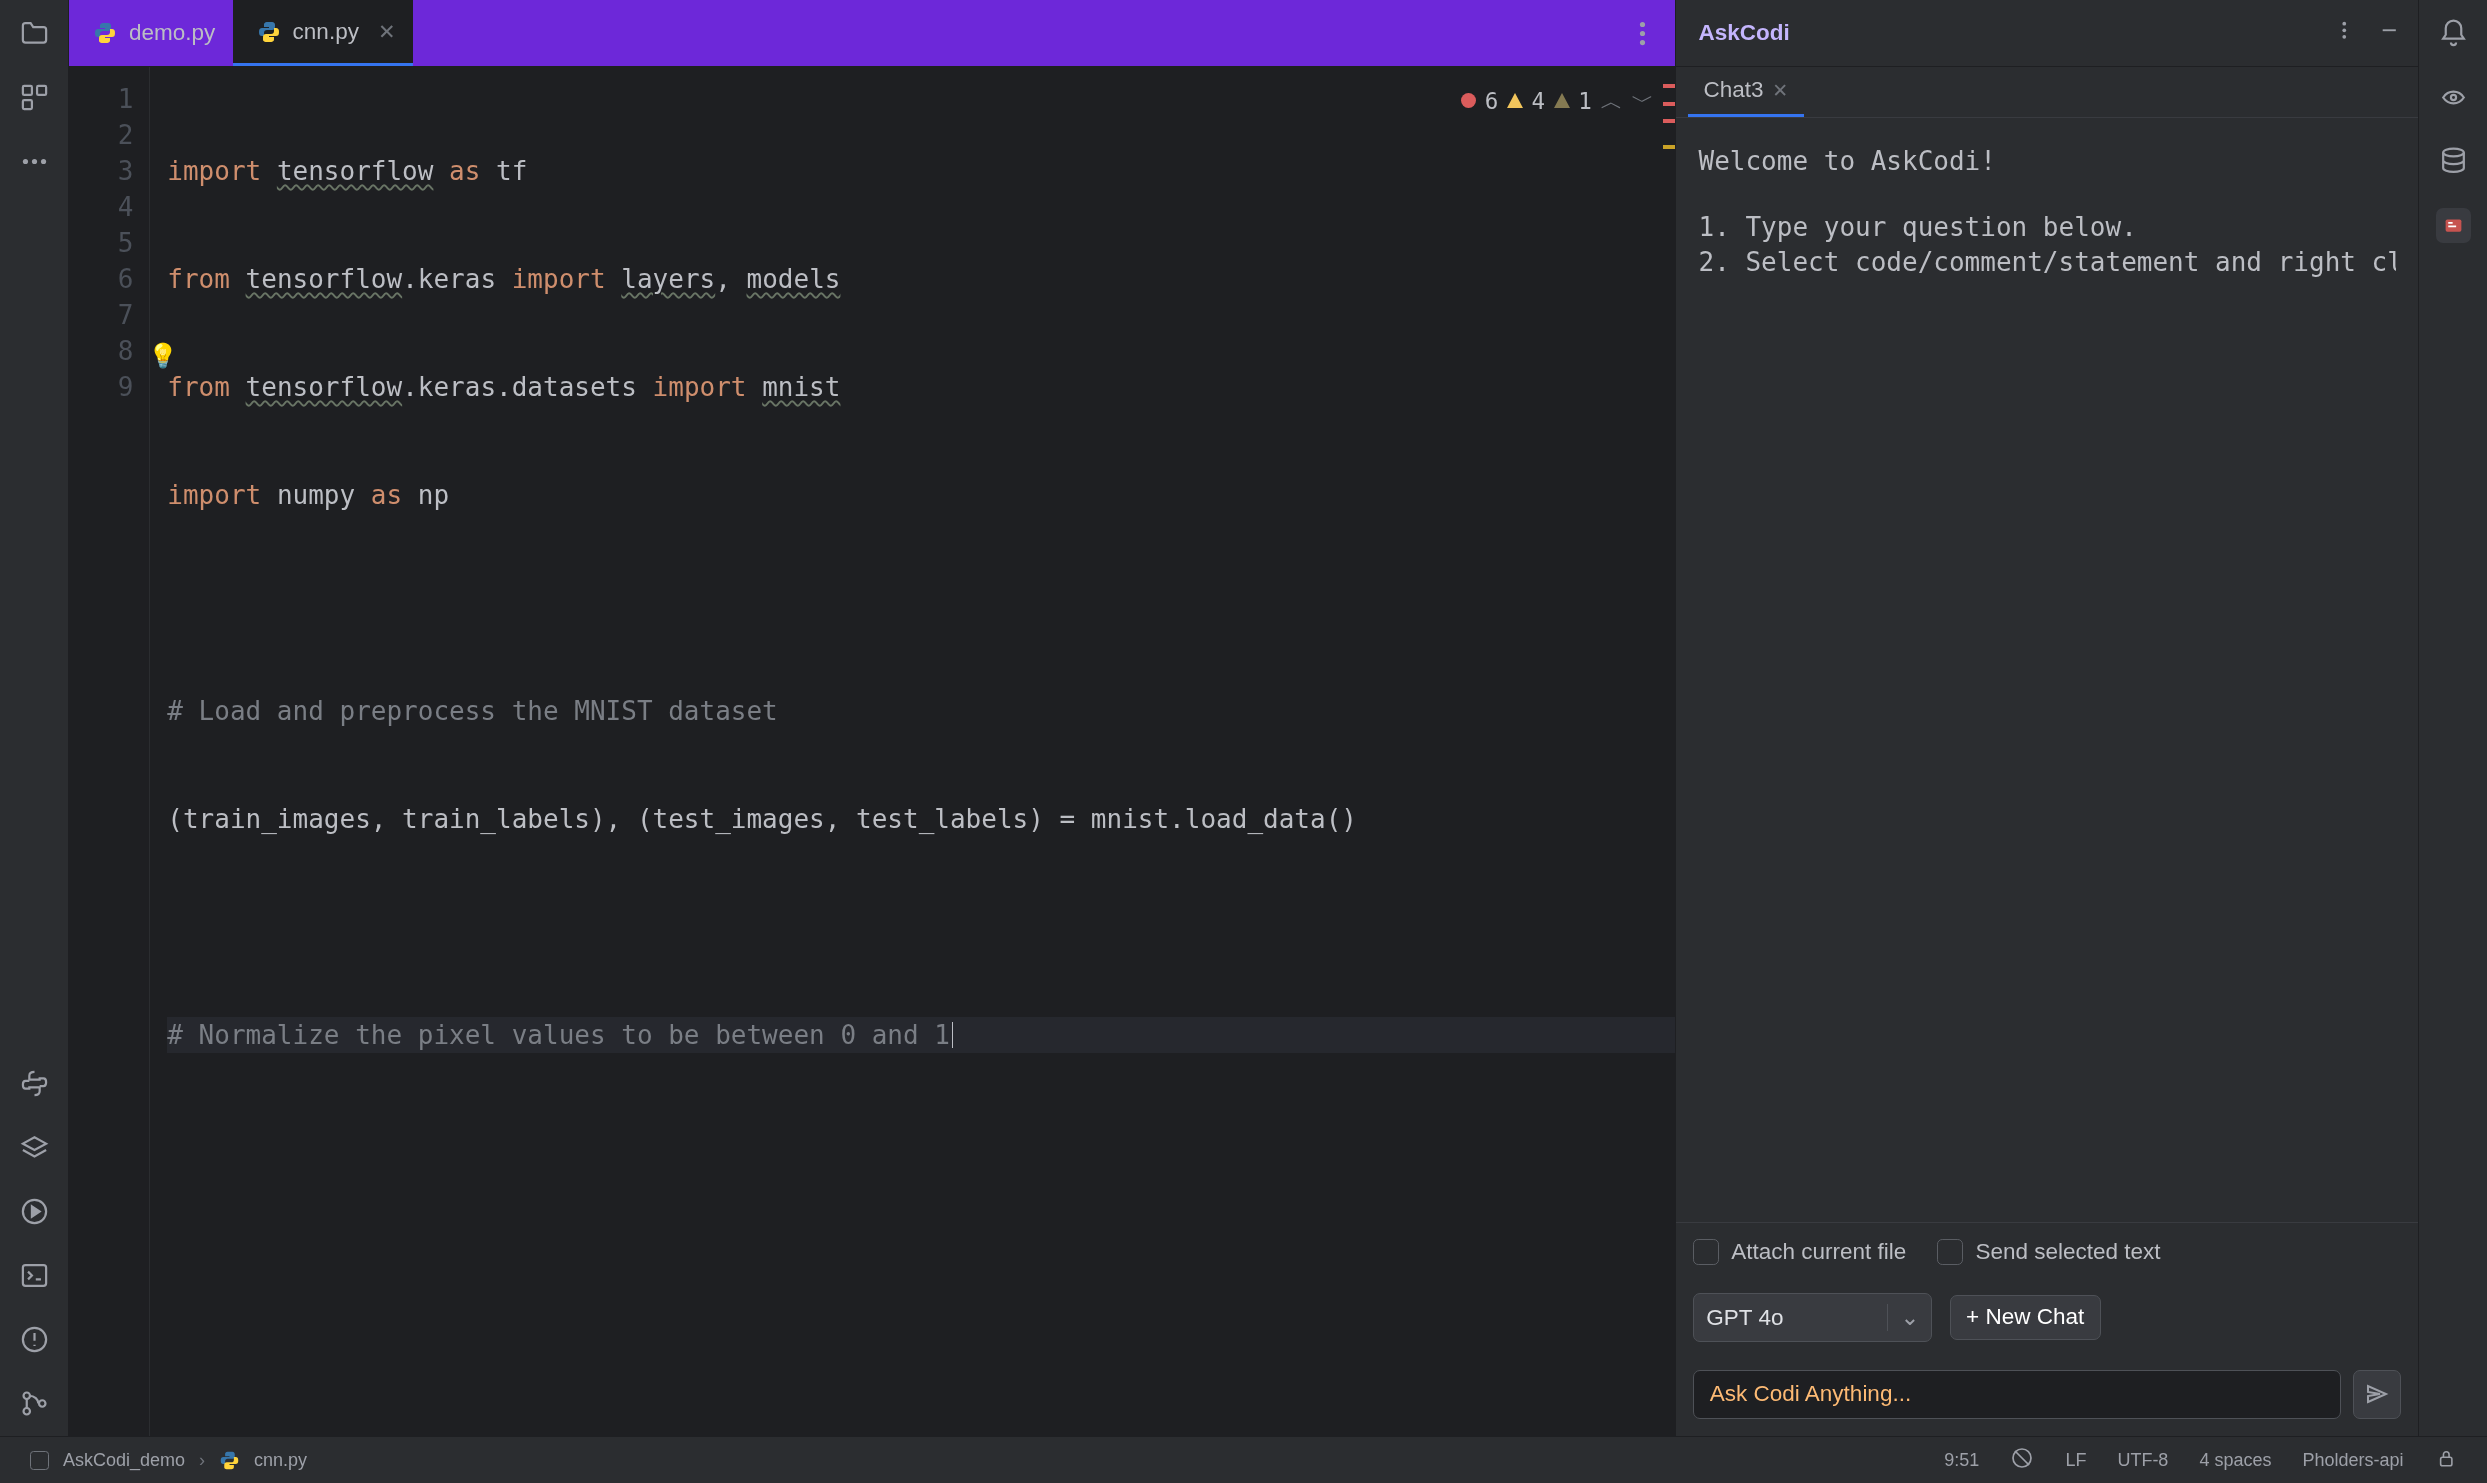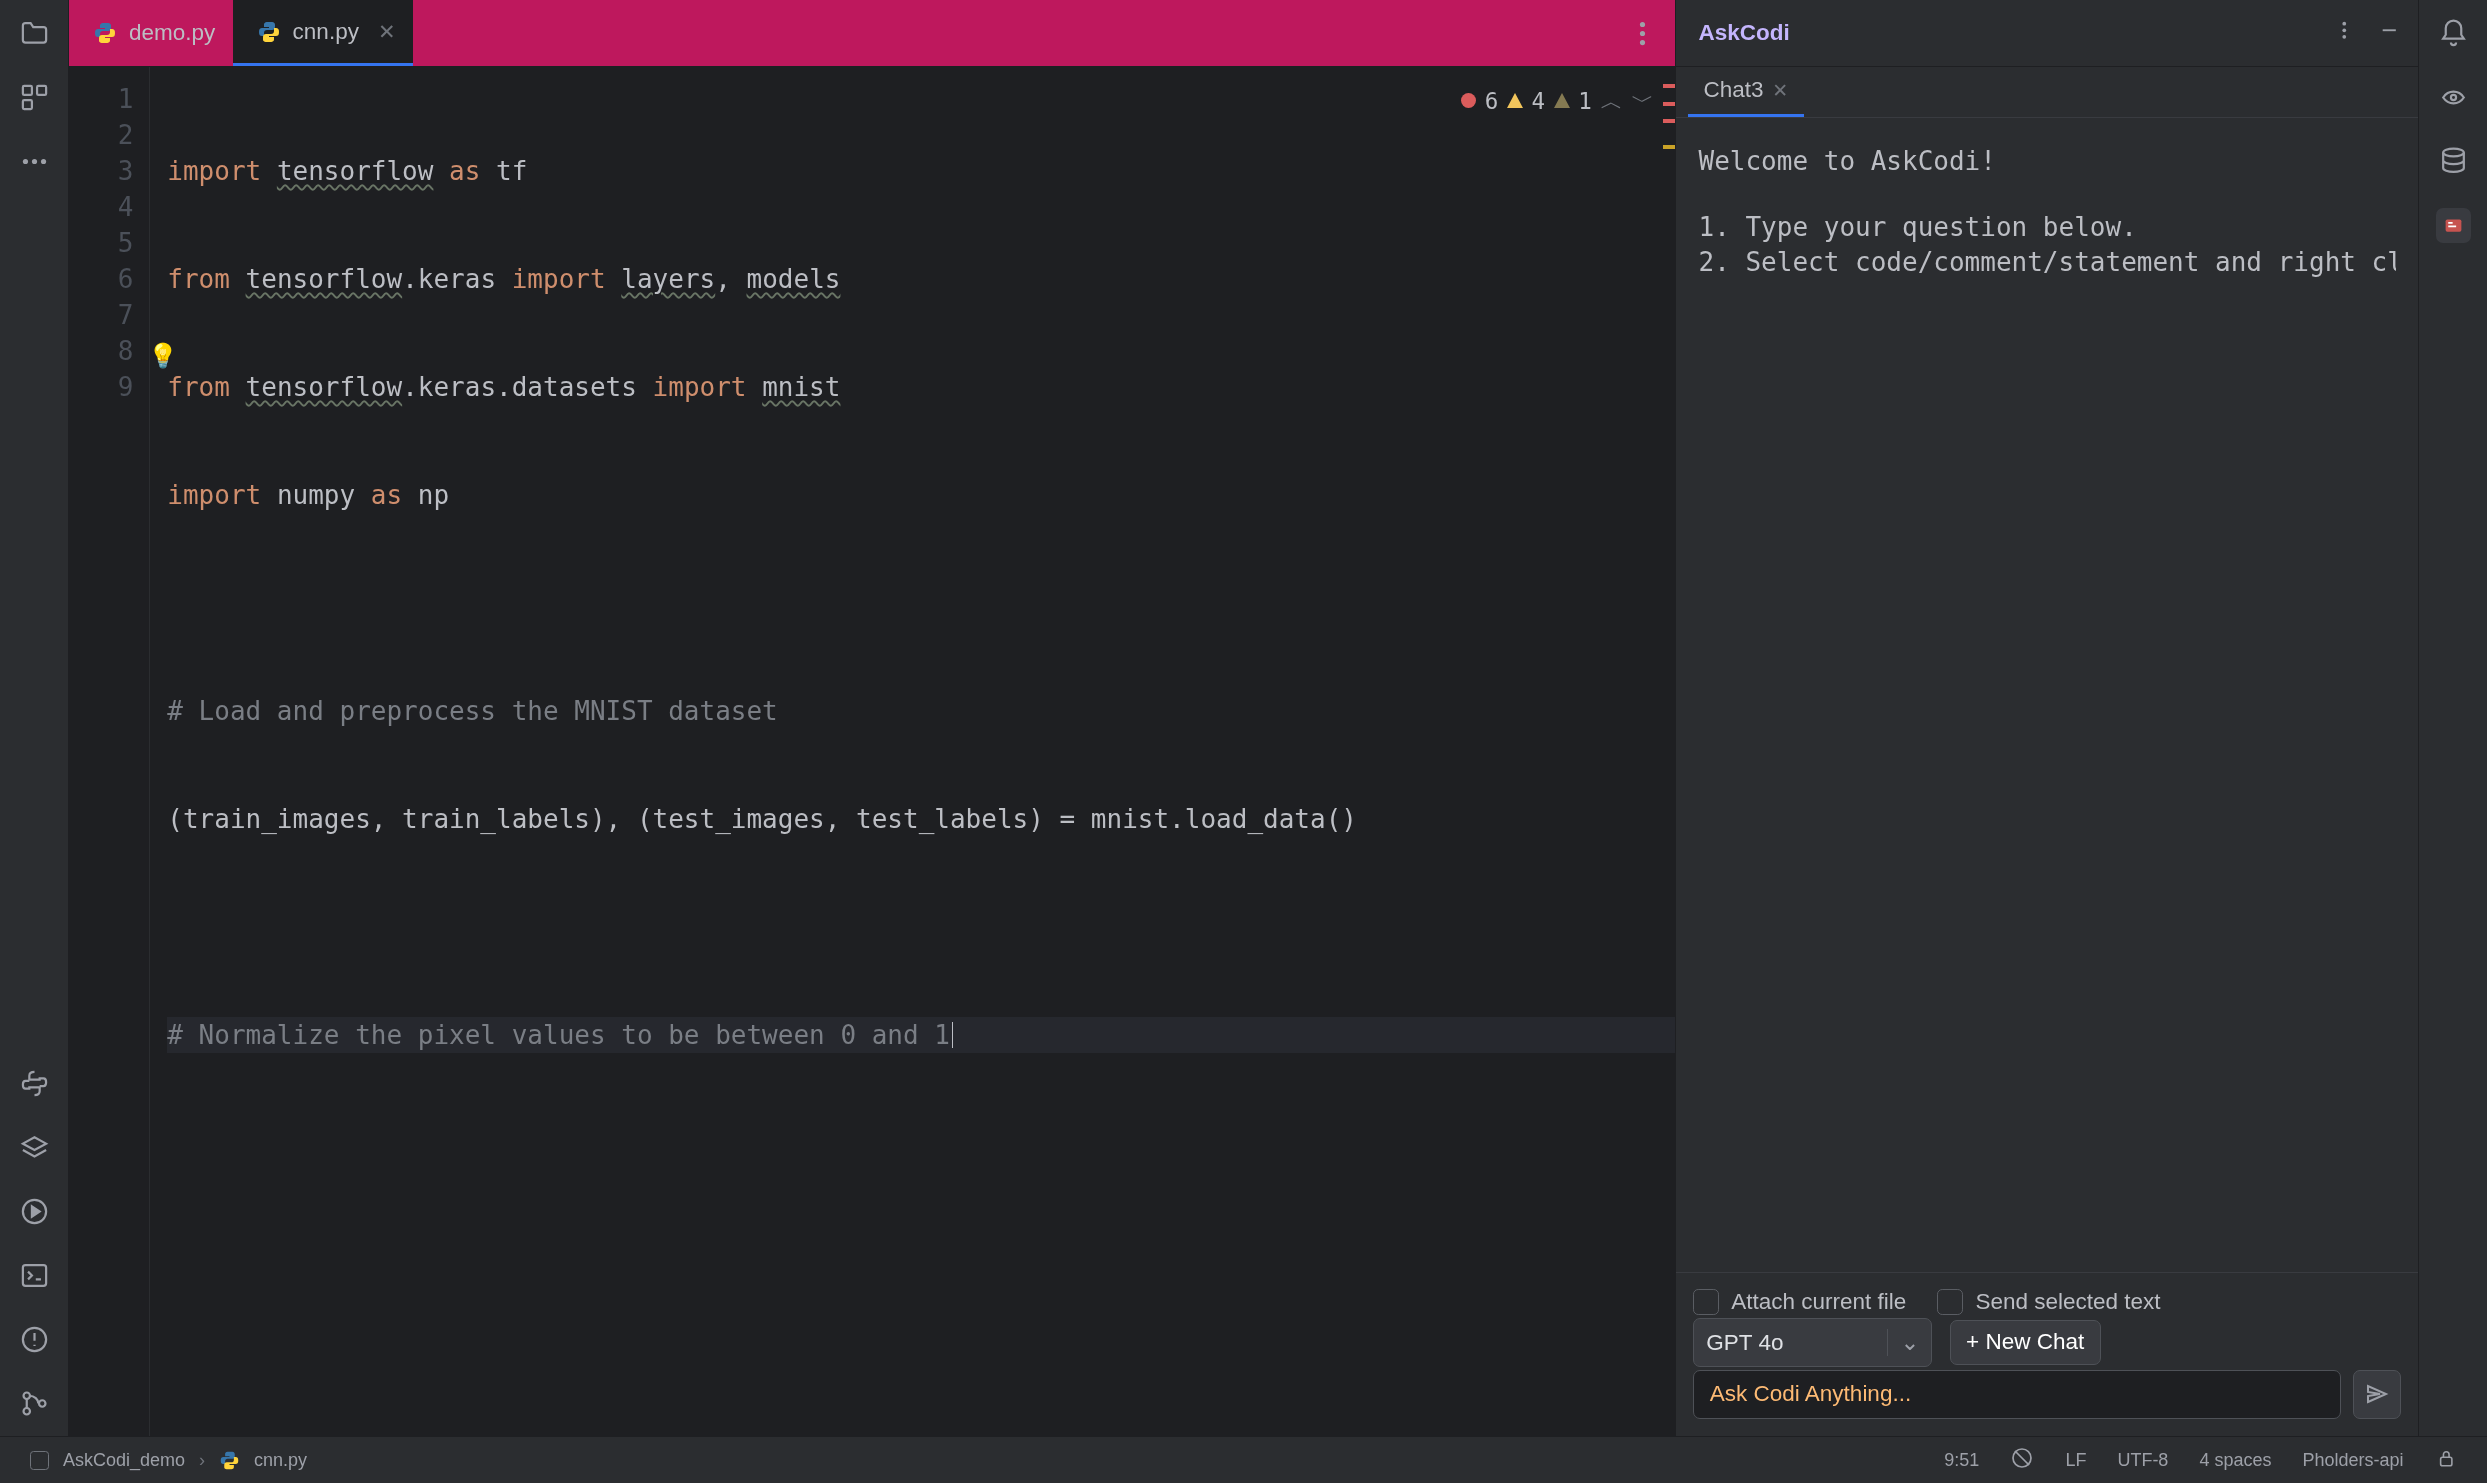--- a/index.html
+++ b/index.html
@@ -40,21 +40,21 @@
   flex: 1;
   display: flex;
   flex-direction: column;
   background: #1e1f22;
   min-width: 0;
 }
 .tab-bar {
   height: 67px;
   display: flex;
   align-items: stretch;
-  background: #be185d;
+  background: #6d28d9;
   border-bottom: 0.9px solid #1e1f22;
   position: relative;
 }
 .tab {
   display: flex; align-items: center;
   padding: 0 17.3px 0 24px;
   gap: 12px;
   color: #bcbec4;
   cursor: pointer;
   position: relative;
@@ -164,21 +164,21 @@
   font-family: "Menlo","Consolas",monospace;
   font-size: 26px;
   line-height: 35px;
   overflow: hidden;
 }
 .chat-bottom {
   border-top: 0.9px solid #393b40;
   padding: 15.5px 17.3px 17.3px 17.3px;
   display: flex;
   flex-direction: column;
-  gap: 3px;
+  gap: 28px;
 }
 .checks { display: flex; gap: 31px; align-items: center; }
 .chk {
   display: flex; align-items: center; gap: 12px;
   color: #bcbec4; cursor: pointer;
 }
 .chk .box {
   width: 26px; height: 26px;
   border: 1.7px solid #5a5d63; border-radius: 5.2px;
 }

